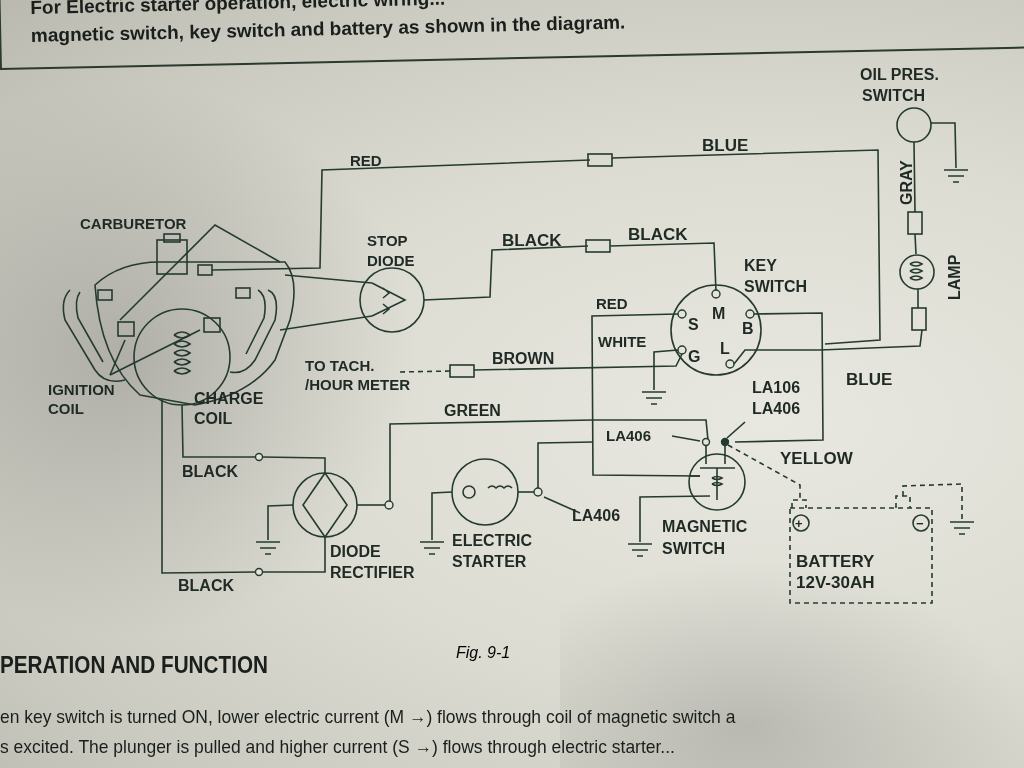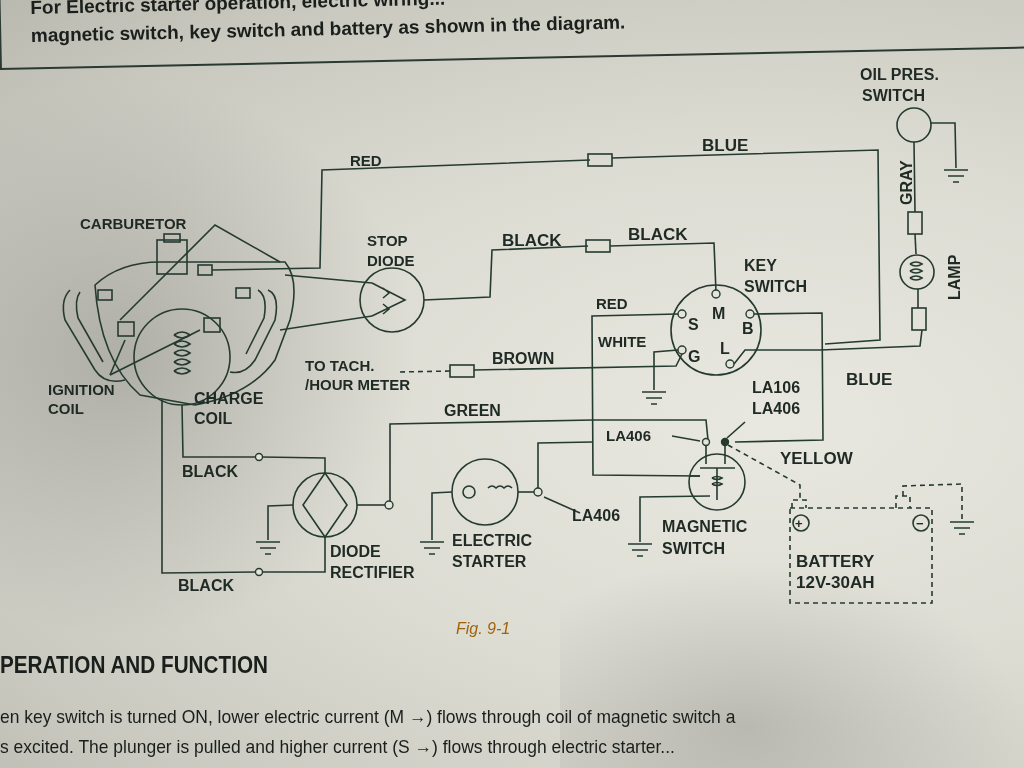--- a/index.html
+++ b/index.html
@@ -20,21 +20,21 @@
     position:absolute; left:30px; top:-6px; font-weight:bold; font-size:19px; line-height:28px;
     transform: rotate(-1.3deg); transform-origin: 0 0; white-space:nowrap; color:#1a1f1c;
   }
   svg#diagram { position:absolute; left:0; top:0; }
   svg text { font-family:"Liberation Sans", sans-serif; font-weight:bold; fill:#1f2a24; }
   .wire { stroke:#253b30; stroke-width:1.6; fill:none; }
   .dash { stroke:#253b30; stroke-width:1.6; fill:none; stroke-dasharray:5 4; }
   .comp { stroke:#253b30; stroke-width:1.6; fill:none; }
   .term { stroke:#253b30; stroke-width:1.4; fill:#e4e3dc; }
   .caption {
-    position:absolute; left:456px; top:620px; font-style:italic; font-size:16px; color:#a16207;
+    position:absolute; left:456px; top:644px; font-style:italic; font-size:16px; color:#000000;
   }
   .section-title {
     position:absolute; left:0; top:652px; font-weight:bold; font-size:23px; color:#1a1f1c; white-space:nowrap;
     transform: scaleX(0.9); transform-origin:0 0;
   }
   .body-line {
     position:absolute; left:0; font-size:19px; color:#1a1f1c; white-space:nowrap;
     transform: scaleX(0.92); transform-origin:0 0;
   }
   .body-line.l1 { top:706px; }

